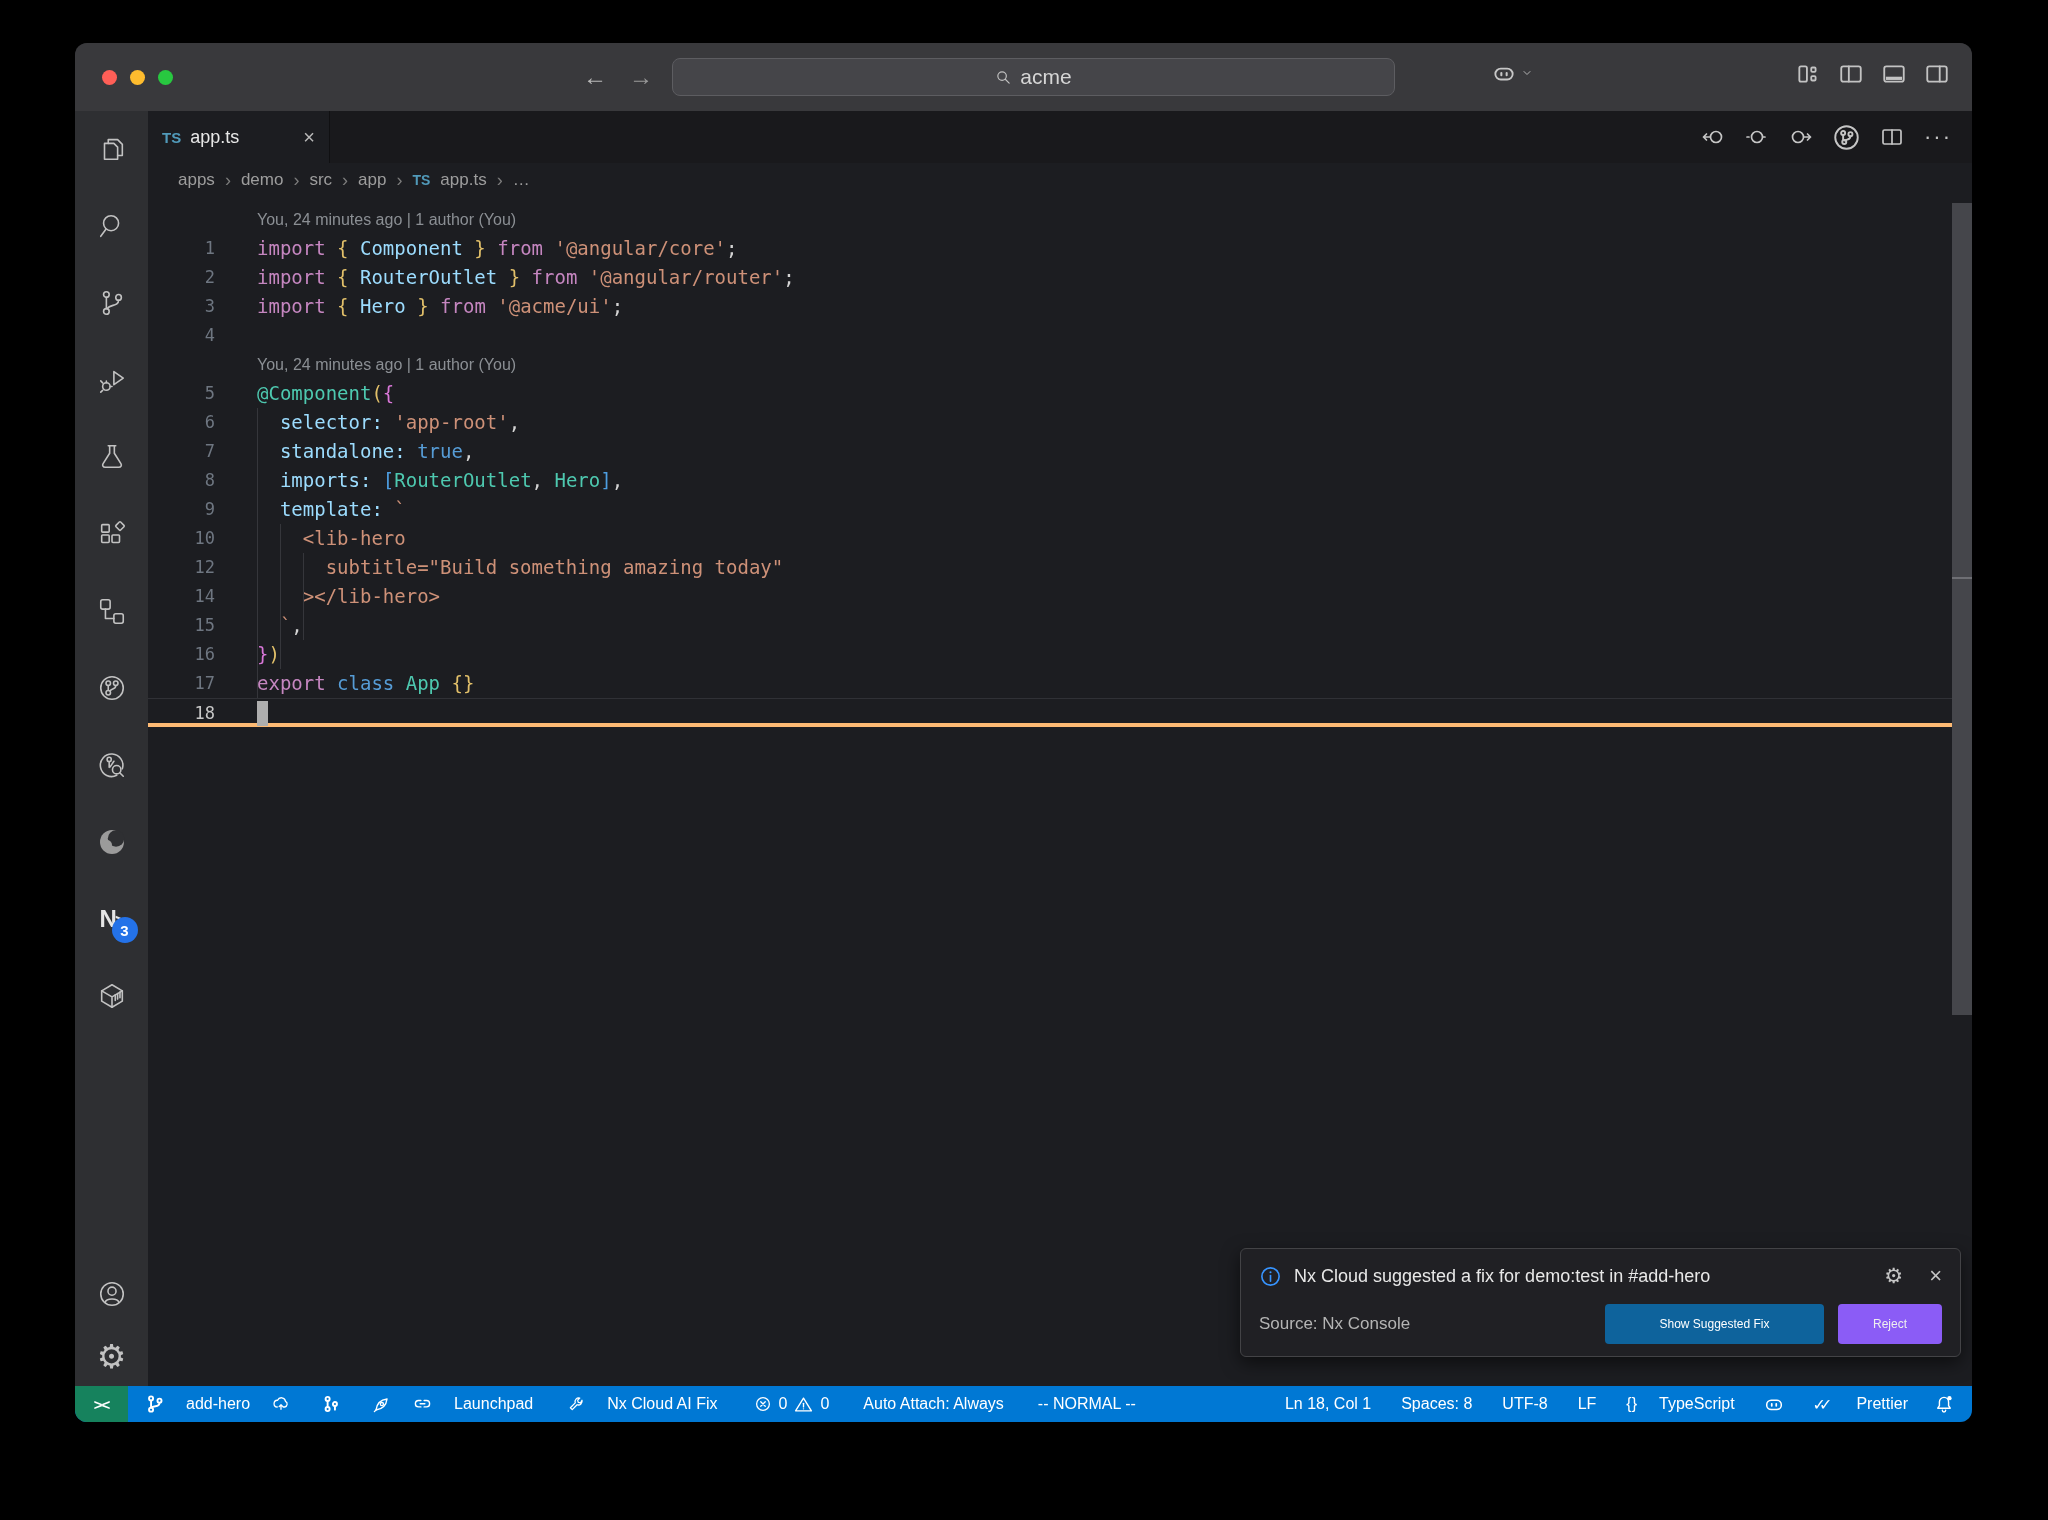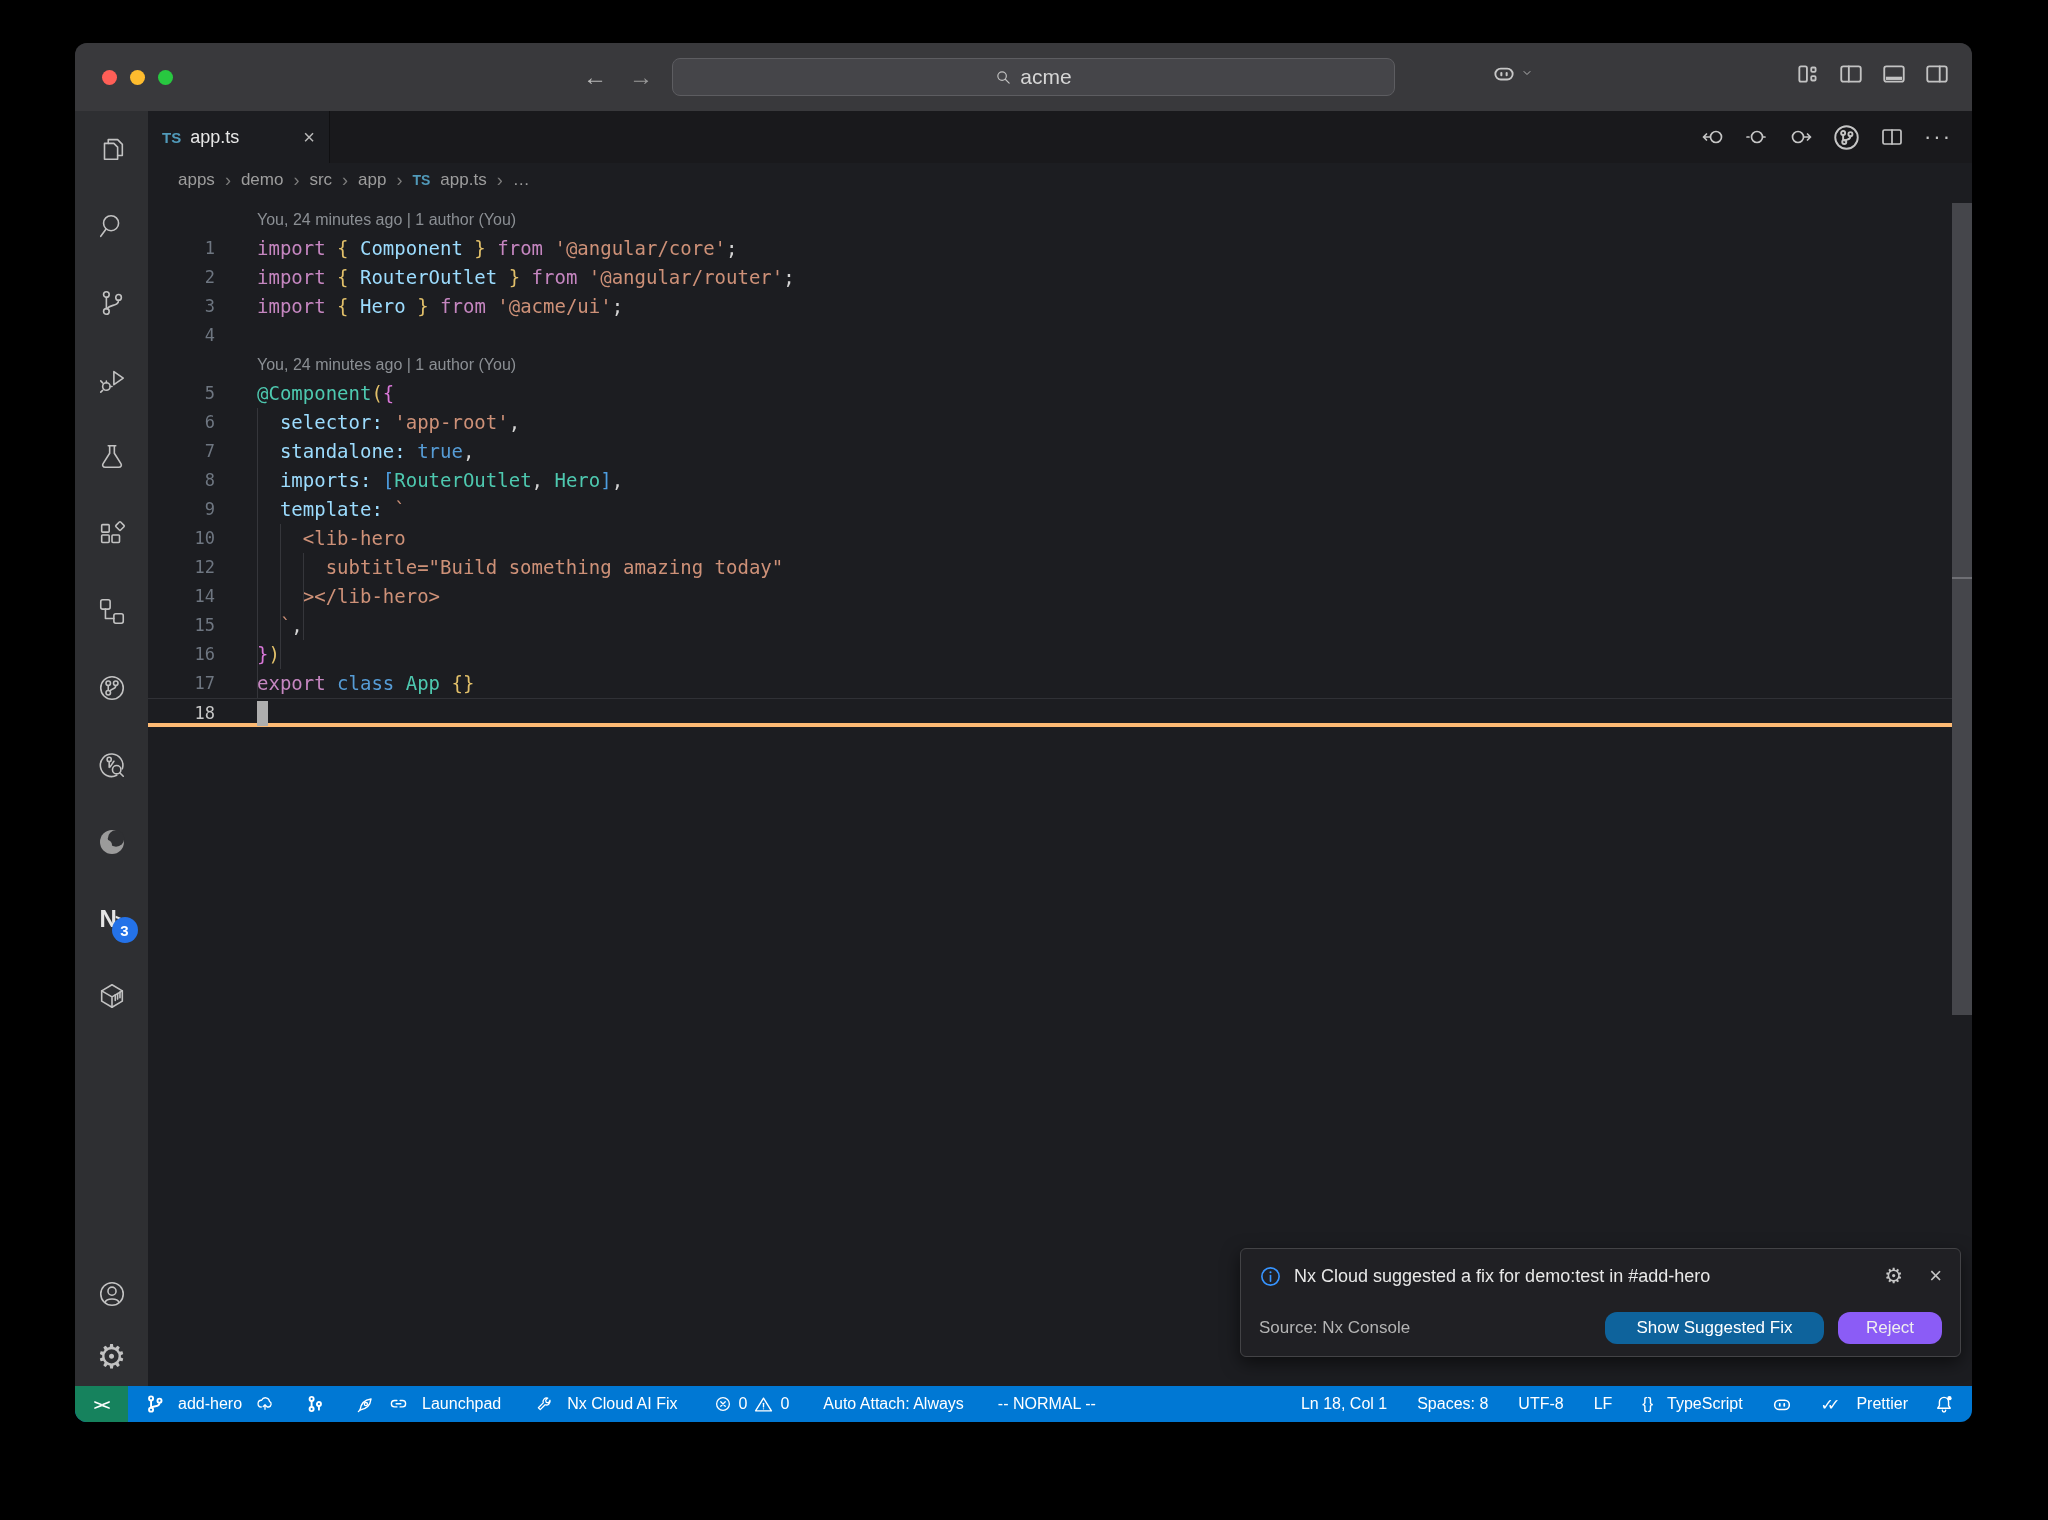--- a/index.html
+++ b/index.html
@@ -75,38 +75,38 @@
 
   .iguide { position:absolute; width:1px; background:#35363b; }
   .scrollbar { position:absolute; right:0; top:6px; width:20px; height:812px; background:#45464b; }
   .scroll-mark { position:absolute; right:0; top:380px; width:20px; height:2px; background:#6e6f74; }
 
   
   .statusbar { height:36px; flex:0 0 36px; background:#0078D4; display:flex; align-items:stretch;
                color:#fff; font-size:16px; }
   .sb-remote { width:53px; background:#16825D; display:flex; align-items:center; justify-content:center;
                font-weight:bold; font-size:15px; letter-spacing:-1px; }
-  .sb-item { display:flex; align-items:center; gap:14px; padding:0 10px; white-space:nowrap; }
+  .sb-item { display:flex; align-items:center; gap:22px; padding:0 10px; white-space:nowrap; }
   .sb-left { display:flex; align-items:stretch; }
   .sb-right { margin-left:auto; display:flex; align-items:stretch; padding-right:8px; }
   .sb-item svg { display:block; }
   .dblcheck { letter-spacing:-7px; margin-right:9px; font-size:16px; }
 
   
   .toast { position:absolute; right:11px; bottom:65px; width:721px; height:109px;
            background:#202024; border:1px solid #434346; border-radius:6px;
            box-shadow:0 6px 18px rgba(0,0,0,.55); padding:14px 18px 12px; z-index:5;
            display:flex; flex-direction:column; justify-content:space-between; }
   .toast-row1 { display:flex; align-items:center; gap:12px; }
   .toast-title { color:#e8e8e8; font-size:18px; flex:1; }
   .toast-gear { color:#c5c5c5; font-size:21px; margin-right:14px; }
   .toast-close { color:#c5c5c5; font-size:22px; }
   .toast-row2 { display:flex; align-items:center; }
   .toast-source { color:#b4b4b4; font-size:17px; flex:1; }
-  .btn { border-radius:12px; font-size:17px; height:32px; display:flex; align-items:center;
+  .btn { border-radius:4px; font-size:12px; height:40px; display:flex; align-items:center;
          justify-content:center; font-family:"Liberation Sans", sans-serif; }
   .btn-primary { background:#0E639C; color:#fff; width:219px; margin-right:14px; }
   .btn-secondary { background:#8b5cf6; color:#efefef; width:104px; }
 
   svg { fill:none; stroke:currentColor; stroke-width:1.7; stroke-linecap:round; stroke-linejoin:round; }
   svg .fill { fill:currentColor; stroke:none; }
 </style>
 </head>
 <body>
 

